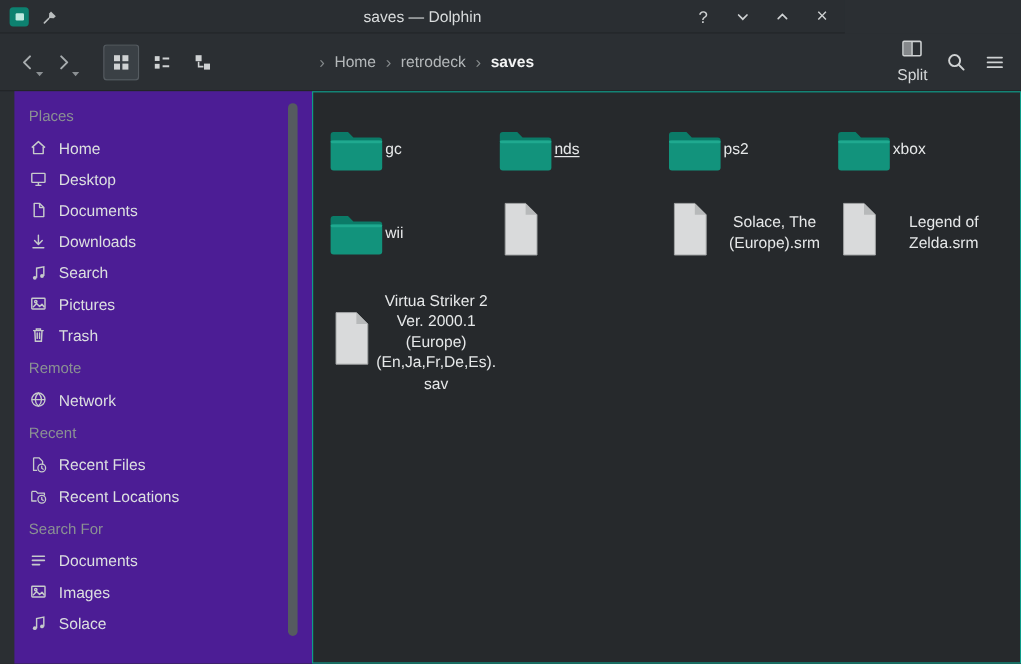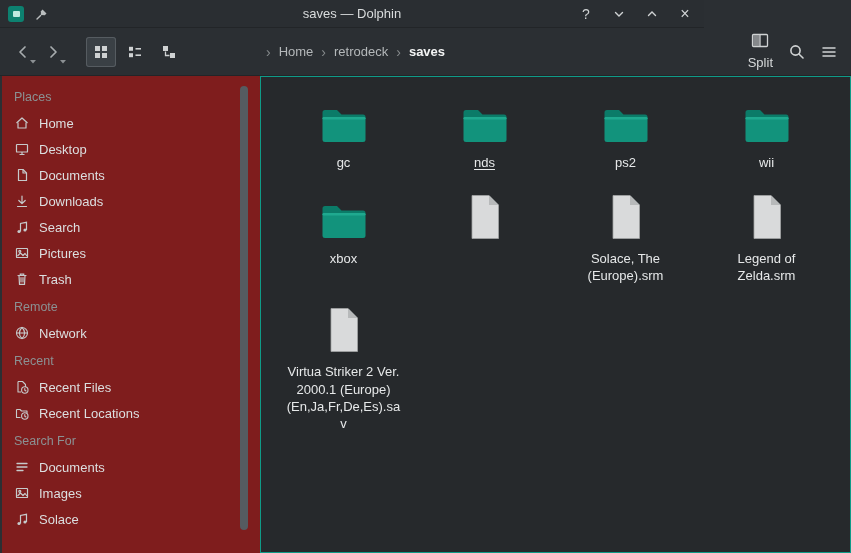--- a/index.html
+++ b/index.html
@@ -43,41 +43,41 @@
   .breadcrumb { display: flex; align-items: center; gap: 8px; margin-left: 82px; color: #b4b8ba; white-space: nowrap; }
   .crumb-sep { color: #84898b; font-size: 14px; }
   .crumb.current { color: #f3f4f4; font-weight: 700; }
 
   .split-btn { margin-left: auto; display: flex; align-items: center; gap: 7px; color: #d6d9da; padding: 4px 8px; border-radius: 3px; flex-direction: column; }
   .icon-btn { width: 32px; height: 30px; display: flex; align-items: center; justify-content: center; border-radius: 3px; }
   .menu-btn { margin-right: 6px; }
 
   
   .sidebar {
-    position: absolute; top: 76px; left: 2px; width: 260px; height: 477px;
-    background: #7f1d1d; overflow: hidden; padding-top: 6px;
+    position: absolute; top: 76px; left: 12px; width: 260px; height: 477px;
+    background: #4c1d95; overflow: hidden; padding-top: 6px;
   }
   .section-label { color: #8b9193; font-size: 12.5px; padding: 8px 0 6px 12px; }
   .side-item { display: flex; align-items: center; gap: 9px; height: 26px; padding-left: 12px; color: #dcdfe0; }
   .sicon { width: 16px; height: 16px; flex: 0 0 16px; }
   .scroll-thumb {
     position: absolute; left: 240px; top: 86px; width: 8px; height: 444px;
     border-radius: 4px; background: #555b60;
   }
 
   
   .main {
     position: absolute; top: 76px; left: 260px; width: 591px; height: 477px;
     background: #26292c; border: 1px solid #0f9b88;
   }
   .grid {
     display: grid; grid-template-columns: repeat(4, 141px);
     padding: 16px 0 0 12px; row-gap: 18px; align-items: start;
   }
-  .cell { display: flex; flex-direction: column; align-items: center; width: 141px; }
+  .cell { display: flex; flex-direction: row; align-items: center; width: 141px; }
   .icn { height: 52px; display: flex; align-items: flex-end; justify-content: center; }
   .lbl {
     margin-top: 9px; max-width: 118px; text-align: center;
     line-height: 1.32; color: #e6e8e9; overflow-wrap: anywhere;
   }
   .cell.focused .lbl { text-decoration: underline; text-underline-offset: 2px; }
 </style>
 </head>
 <body>
 
@@ -358,31 +358,31 @@
     </div>
 
     <div class="cell">
       <div class="icn">
         <svg width="48" height="40" viewBox="0 0 48 40">
             <path d="M2.5 14 V7.5 Q2.5 5 5 5 H17 L21.5 9.5 H43 Q45.5 9.5 45.5 12 V14 Z" fill="#0b7b68"></path>
             <rect x="2.5" y="12" width="43" height="25" rx="2.5" fill="#12937c"></rect>
             <rect x="2.5" y="12" width="43" height="2.4" rx="1.2" fill="#1fa98f"></rect>
           </svg>
       </div>
-      <div class="lbl">wii</div>
+      <div class="lbl">xbox</div>
     </div>
     <div class="cell">
       <div class="icn">
         <svg width="48" height="40" viewBox="0 0 48 40">
             <path d="M2.5 14 V7.5 Q2.5 5 5 5 H17 L21.5 9.5 H43 Q45.5 9.5 45.5 12 V14 Z" fill="#0b7b68"></path>
             <rect x="2.5" y="12" width="43" height="25" rx="2.5" fill="#12937c"></rect>
             <rect x="2.5" y="12" width="43" height="2.4" rx="1.2" fill="#1fa98f"></rect>
           </svg>
       </div>
-      <div class="lbl">xbox</div>
+      <div class="lbl">wii</div>
     </div>
     <div class="cell">
       <div class="icn">
         <svg width="40" height="48" viewBox="0 0 40 48">
             <path d="M7 2.5 H24 L33.5 12 V45.5 H7 Z" fill="#d9dadb" stroke="#a2a4a5" stroke-width="0.8"></path>
             <path d="M24 2.5 L33.5 12 H24 Z" fill="#b7b9ba"></path>
           </svg>
       </div>
     </div>
     <div class="cell">

